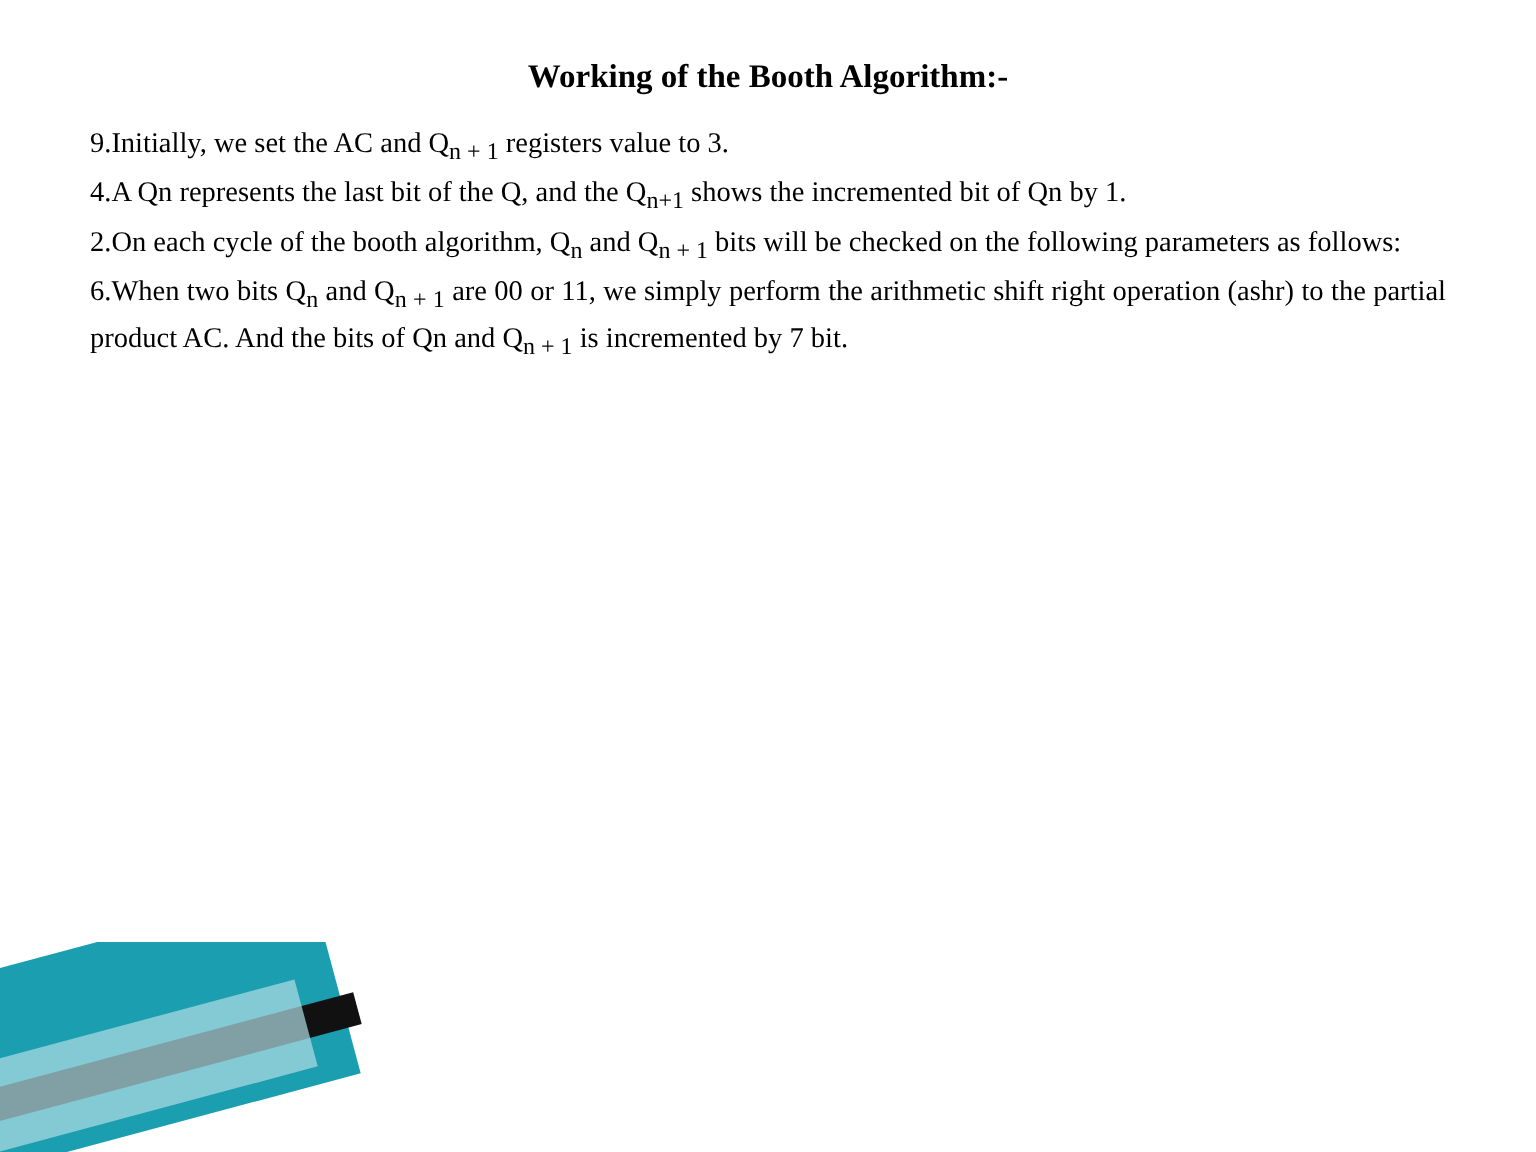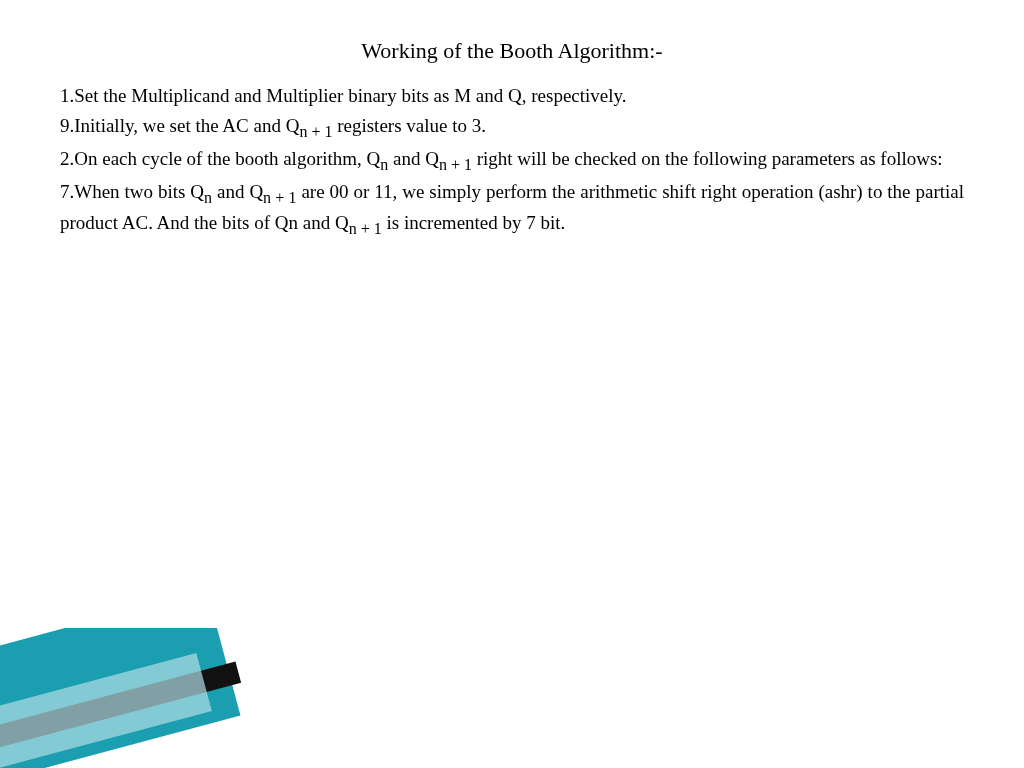--- a/index.html
+++ b/index.html
@@ -20,21 +20,21 @@
     .slide-container {
       width: 1024px;
       height: 768px;
       background: #ffffff;
       position: relative;
     }
 
     .title {
       text-align: center;
       font-size: 22px;
-      font-weight: normal;
+      font-weight: bold;
       padding-top: 38px;
       padding-bottom: 18px;
       color: #000000;
     }
 
     .content {
       padding: 0px 60px 0px 60px;
       font-size: 19px;
       line-height: 1.45;
       color: #000000;
@@ -96,36 +96,36 @@
   </style>
 </head>
 <body>
 
 <div class="slide-container">
 
   <div class="title">Working of the Booth Algorithm:-</div>
 
   <div class="content">
 
-    <p>
-      <span>1.Set  the  Multiplicand  and  Multiplier  binary  bits  as  M  and  Q,  respectively.</span>
-    </p>
 
     <p>
       <span>9.Initially, we set the AC and Q</span><sub>n + 1</sub><span> registers value to 3.</span>
     </p>
 
 
-
     <p>
-      <span>2.On  each  cycle  of  the  booth  algorithm,  Q</span><sub>n</sub><span>  and  Q</span><sub>n + 1</sub><span>  right  will  be  checked on the following parameters as follows:</span>
+      <span>4.A  Qn  represents  the  last  bit  of  the  Q,  and  the  Q</span><sub>n+1</sub><span>  shows  the  incremented bit of Qn by 1.</span>
     </p>
 
     <p>
-      <span>7.When  two  bits  Q</span><sub>n</sub><span>  and  Q</span><sub>n + 1</sub><span>  are  00  or  11,  we  simply  perform  the  arithmetic  shift  right  operation  (ashr)  to  the  partial  product  AC.  And  the  bits of Qn and Q</span><sub>n + 1</sub><span> is incremented by 7 bit.</span>
+      <span>2.On  each  cycle  of  the  booth  algorithm,  Q</span><sub>n</sub><span>  and  Q</span><sub>n + 1</sub><span>  bits  will  be  checked on the following parameters as follows:</span>
+    </p>
+
+    <p>
+      <span>6.When  two  bits  Q</span><sub>n</sub><span>  and  Q</span><sub>n + 1</sub><span>  are  00  or  11,  we  simply  perform  the  arithmetic  shift  right  operation  (ashr)  to  the  partial  product  AC.  And  the  bits of Qn and Q</span><sub>n + 1</sub><span> is incremented by 7 bit.</span>
     </p>
 
   </div>
 
   <div class="bottom-decoration">
     <div class="deco-teal"></div>
     <div class="deco-black"></div>
     <div class="deco-light"></div>
   </div>
 

